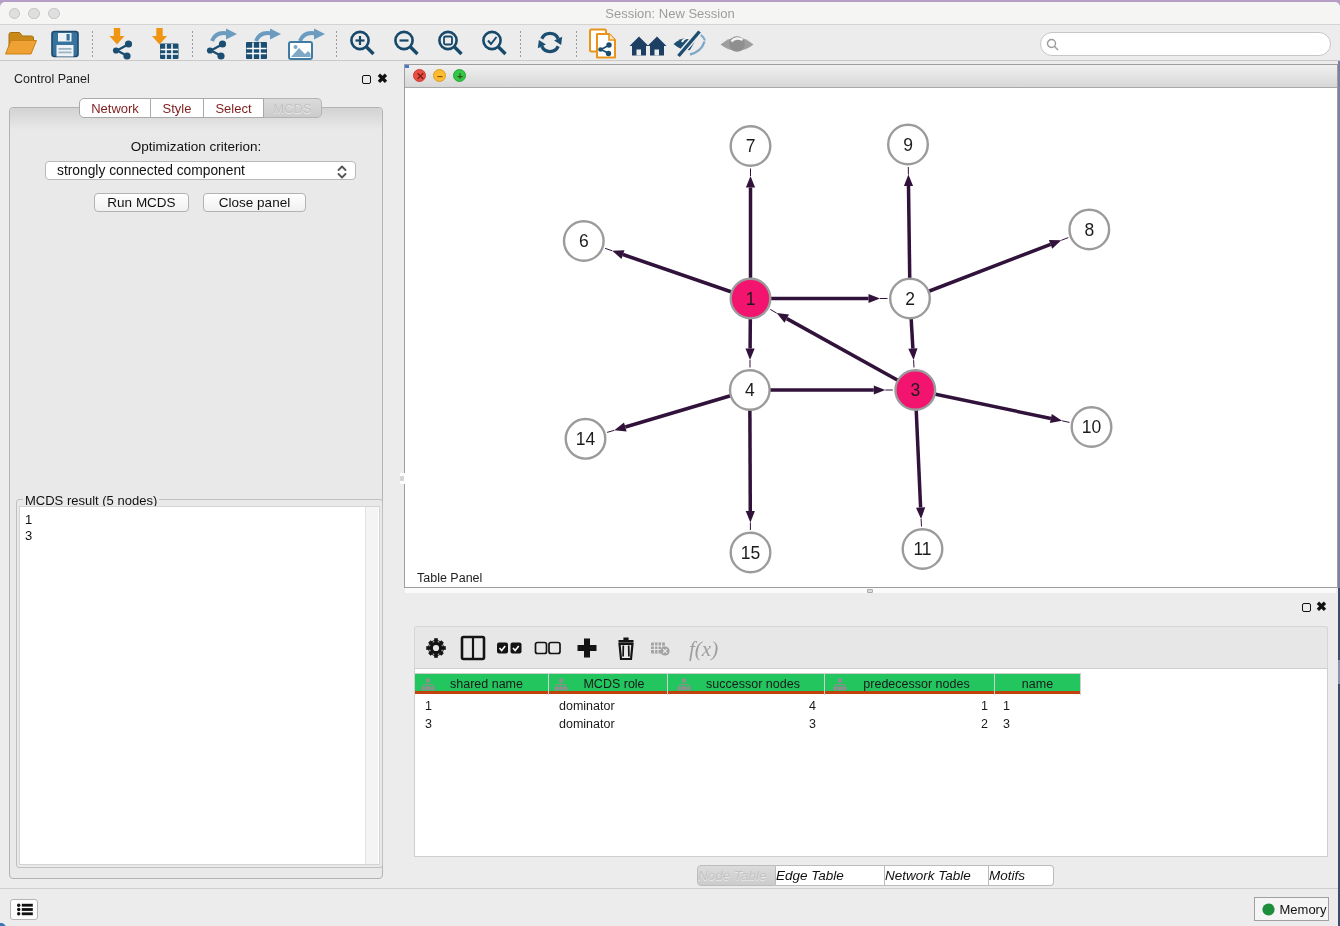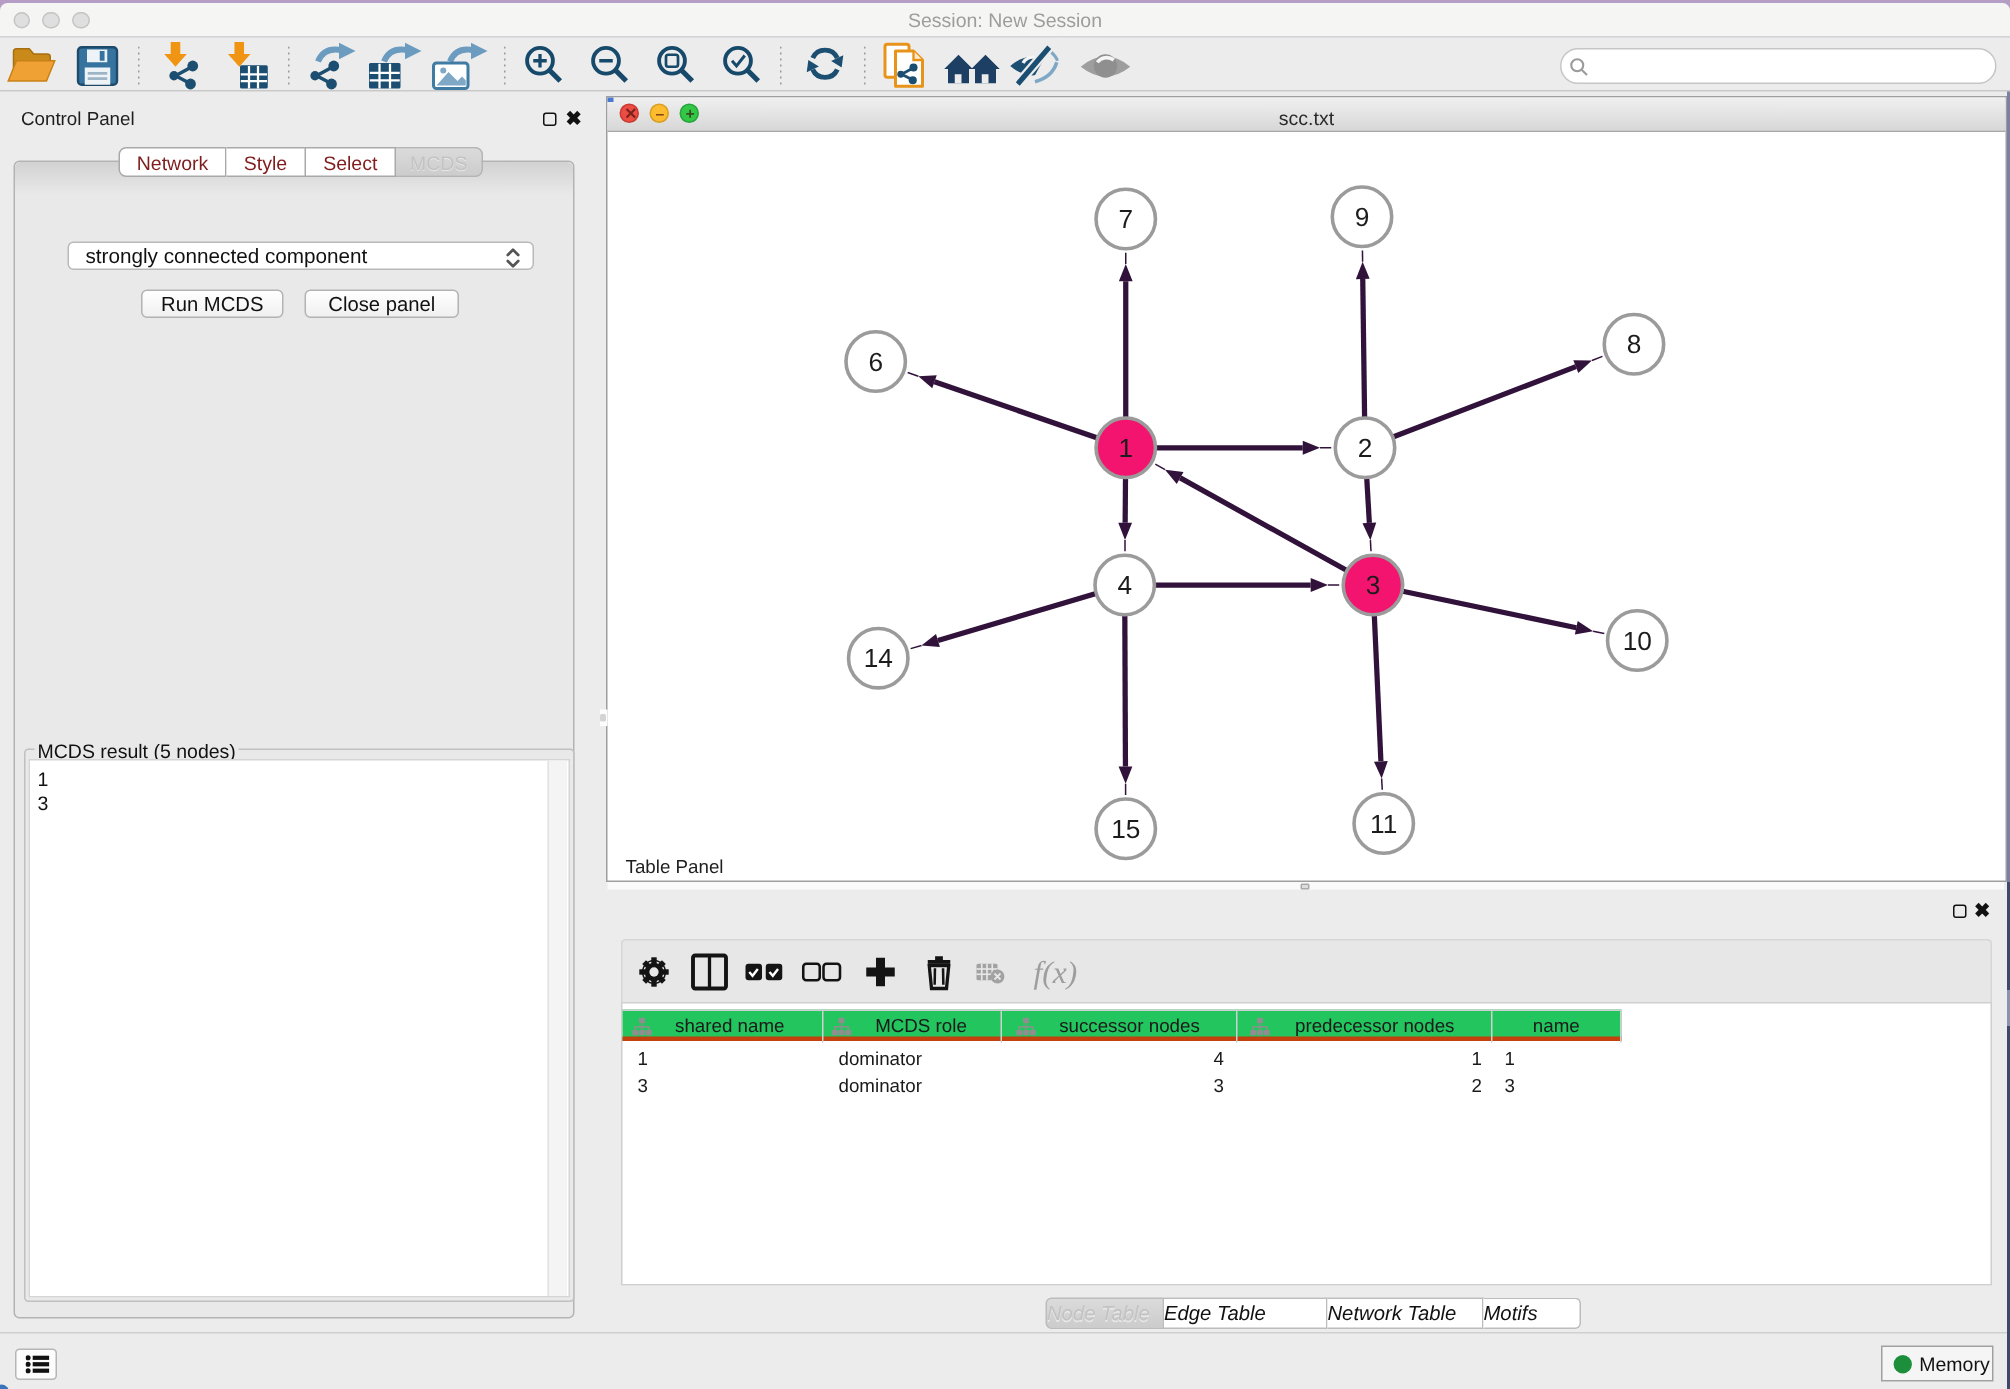--- a/index.html
+++ b/index.html
@@ -205,20 +205,21 @@
 <svg class="abs" style="left:1046px;top:38px;" width="14" height="14" viewBox="0 0 14 14">
     <circle cx="5.5" cy="5.5" r="4" fill="none" stroke="#9a9a9a" stroke-width="1.4"></circle>
     <line x1="8.6" y1="8.6" x2="12" y2="12" stroke="#9a9a9a" stroke-width="1.4"></line>
   </svg>
 
 <div class="abs cp-title">Control Panel</div>
 <div class="abs floatbtn" style="left:362px;top:75px;"></div>
 <div class="abs xbtn" style="left:377px;top:73px;">✖</div>
 <div class="abs cpanel">
   <div class="abs cpanel-band"></div>
+  <div class="abs optlabel">Optimization criterion:</div>
   <div class="abs selbox">strongly connected component
     <svg class="abs" style="right:8px;top:2.5px;" width="10" height="14" viewBox="0 0 10 14">
         <g fill="none" stroke="#555" stroke-width="1.8" stroke-linecap="round" stroke-linejoin="round">
           <path d="M1.5 5 L5 1.5 L8.5 5"></path>
           <path d="M1.5 9 L5 12.5 L8.5 9"></path>
         </g>
       </svg>
   </div>
   <div class="abs btn" style="left:84px;top:85px;width:95px;">Run MCDS</div>
   <div class="abs btn" style="left:193px;top:85px;width:103px;">Close panel</div>
@@ -230,21 +231,20 @@
 <div class="abs tabwrap">
   <div class="tab first" style="width:72px;">Network</div>
   <div class="tab" style="width:53px;">Style</div>
   <div class="tab" style="width:60px;">Select</div>
   <div class="tab last sel" style="width:58px;">MCDS</div>
 </div>
 
 <div class="abs" style="left:405px;top:64.5px;width:4px;height:3px;background:#4a7ad0;z-index:5;"></div>
 <div class="abs netwin">
   <div class="abs nettitle"></div>
-  <div class="abs nettext" style="top:5.5px;">scc.txt</div>
   <div class="abs light" style="left:8px;top:4px;background:#ec4d42;border:0.5px solid #c93b32;">
       <span>✕</span>
     </div>
   <div class="abs light" style="left:27.5px;top:4px;background:#fdbb2f;border:0.5px solid #d99e22;">
       <span>–</span>
     </div>
   <div class="abs light" style="left:47.5px;top:4px;background:#33c748;border:0.5px solid #25a53a;">
       <span>+</span>
     </div>
 </div>

